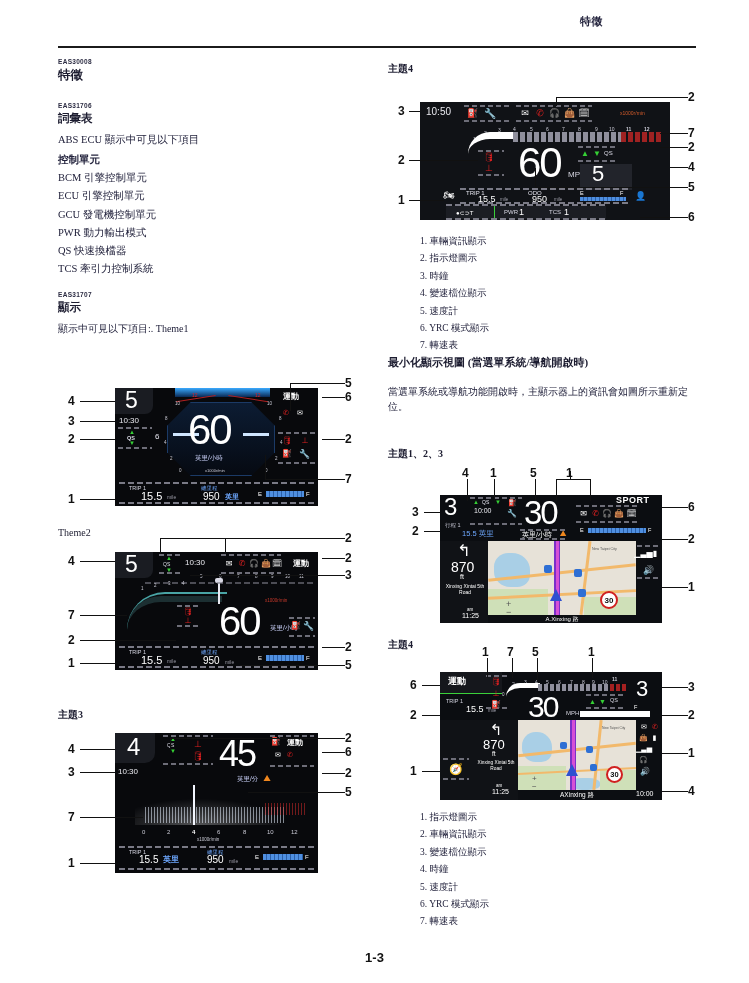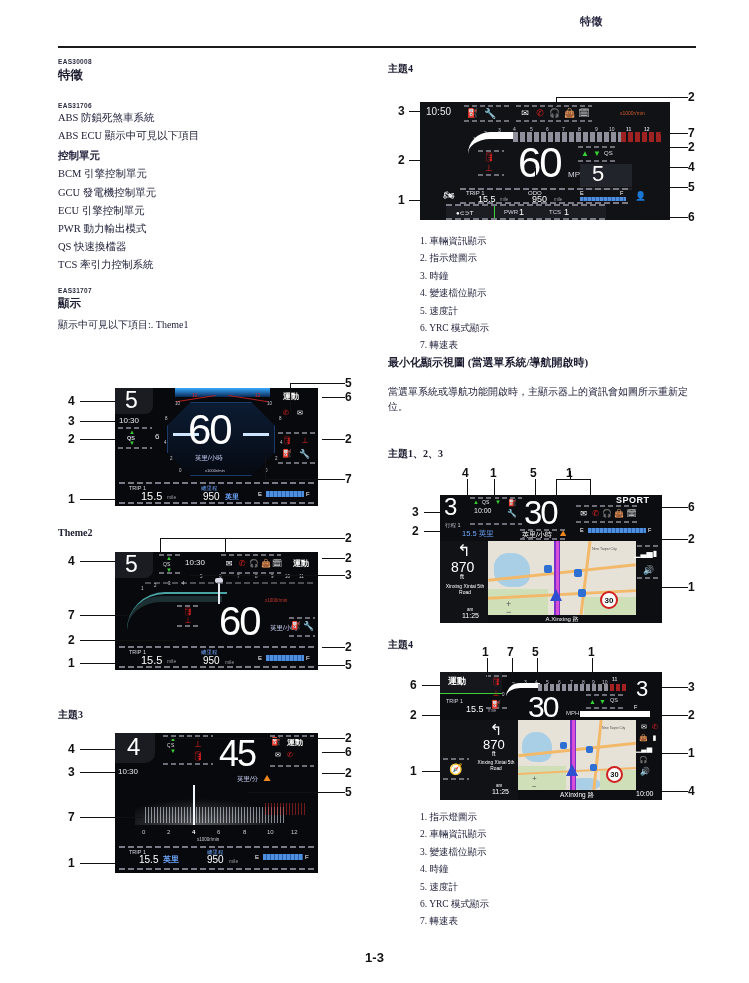--- a/index.html
+++ b/index.html
@@ -28,21 +28,21 @@
   
   .col-left  { position:absolute; left:58px;  top:58px; width:300px; }
 
   .eas { font-family:"Liberation Sans",sans-serif; font-size:6.5px; font-weight:700;
          color:#2b2b42; letter-spacing:.3px; margin:0 0 2px 0; }
   .h1  { font-size:12.5px; font-weight:700; margin:0 0 18px 0; color:#1c1c30; }
   .h2  { font-size:11.5px; font-weight:700; margin:0 0 7px 0; color:#1c1c30; }
   .h3  { font-size:11px; font-weight:700; margin:0 0 4px 0; color:#1c1c30; }
   .gl  { font-size:10.5px; margin:0 0 5px 0; color:#22223c; line-height:1.25; }
   .para{ font-size:10px; color:#22223c; margin:0 0 4px 0; line-height:1.45; }
-  .caption { font-size:10px; font-weight:700; color:#1c1c30; margin:0 0 6px 0; }
+  .caption { font-size:10px; font-weight:400; color:#1c1c30; margin:0 0 6px 0; }
   .sec-label { font-size:10px; font-weight:700; color:#1c1c30; }
 
   ol.legend { margin:0; padding:0 0 0 20px; list-style:none; }
   ol.legend li { font-size:9.5px; color:#22223c; margin:0 0 6px 0; line-height:1.2; }
 
   
   .cn { position:absolute; font-family:"Liberation Sans",sans-serif;
         font-weight:700; font-size:12px; color:#111; }
   .ll { position:absolute; background:#111; }
   .ll.h { height:1px; }
@@ -127,27 +127,27 @@
 <div class="page">
 
   <div class="hdr-title">特徵</div>
   <div class="hdr-rule"></div>
 
   <div class="col-left">
     <div class="eas">EAS30008</div>
     <div class="h1">特徵</div>
 
     <div class="eas">EAS31706</div>
-
-    <div class="gl">ABS 防鎖死煞車系統</div>
+    <div class="h2">詞彙表</div>
+
     <div class="gl">ABS ECU 顯示中可見以下項目</div>
     <div class="gl" style="margin-top:7px;font-weight:700">控制單元</div>
     <div class="gl">BCM 引擎控制單元</div>
+    <div class="gl">ECU 引擎控制單元</div>
     <div class="gl">GCU 發電機控制單元</div>
-    <div class="gl">ECU 引擎控制單元</div>
     <div class="gl">PWR 動力輸出模式</div>
     <div class="gl">QS 快速換檔器</div>
     <div class="gl">TCS 牽引力控制系統</div>
 
     <div class="eas" style="margin-top:16px">EAS31707</div>
     <div class="h2">顯示</div>
     <div class="para">顯示中可見以下項目:. Theme1</div>
   </div>
 
   <div style="position:absolute;left:58px;top:527px" class="caption">Theme2</div>

